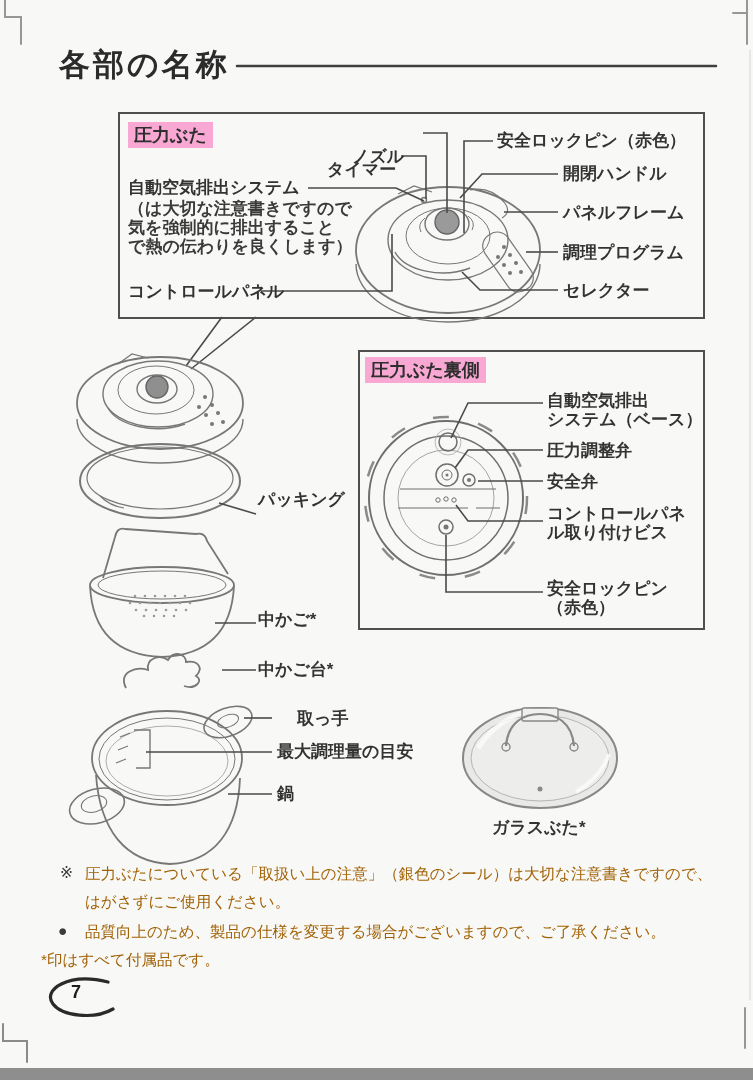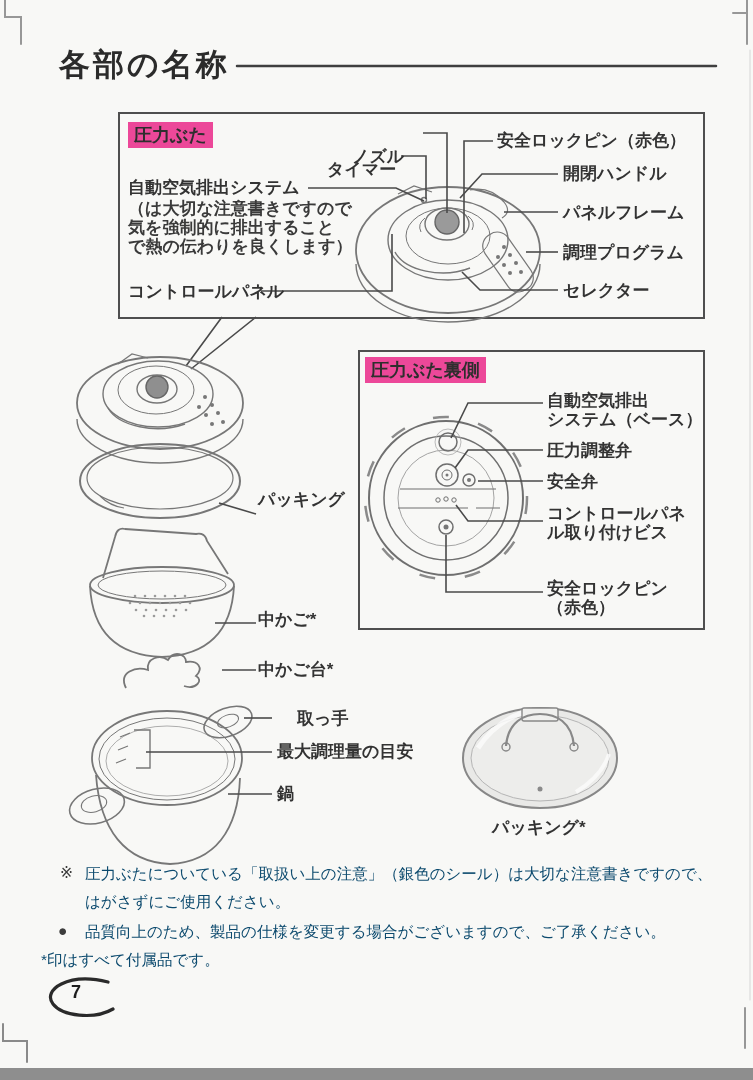--- a/index.html
+++ b/index.html
@@ -5,24 +5,24 @@
   html,body{margin:0;padding:0;}
   body{
     width:753px;height:1080px;position:relative;overflow:hidden;
     background:#f8f8f6;
     font-family:"Liberation Sans","DejaVu Sans",sans-serif;
     color:#303030;
     -webkit-font-smoothing:antialiased;
   }
   .abs{position:absolute;white-space:nowrap;}
   .title{font-size:31px;font-weight:bold;letter-spacing:3px;color:#2b2b2b;}
-  .boxhdr{font-size:18px;font-weight:bold;background:#ec4899;padding:1px 6px;color:#2e2e2e;}
+  .boxhdr{font-size:18px;font-weight:bold;background:#f9a8d4;padding:1px 6px;color:#2e2e2e;}
   .lbl{font-size:17px;font-weight:bold;color:#333;z-index:3;line-height:19px;}
   .para{font-size:17px;font-weight:bold;color:#3a3a3a;line-height:19.5px;}
-  .note{font-size:15.5px;color:#0c4a6e;}
+  .note{font-size:15.5px;color:#a16207;}
   .marker{font-size:15.5px;color:#3c3c3c;}
   .pagenum{font-size:18px;font-weight:bold;color:#1e1e1e;z-index:4;}
   .diagbox{position:absolute;border:2px solid #4f4f4f;background:transparent;z-index:1;}
   svg.linework{position:absolute;left:0;top:0;z-index:2;pointer-events:none;}
   .footerbar{position:absolute;left:0;top:1068px;width:753px;height:12px;background:#8e8e8e;}
 </style>
 </head>
 <body>
 
 <div class="abs title" style="left:59px;top:44px;">各部の名称</div>
@@ -228,21 +228,21 @@
 <div class="abs lbl" style="left:547px;top:523px;">ル取り付けビス</div>
 <div class="abs lbl" style="left:547px;top:579px;">安全ロックピン</div>
 <div class="abs lbl" style="left:547px;top:598px;">（赤色）</div>
 
 <div class="abs lbl" style="left:258px;top:490px;">パッキング</div>
 <div class="abs lbl" style="left:258px;top:610px;">中かご*</div>
 <div class="abs lbl" style="left:258px;top:660px;">中かご台*</div>
 <div class="abs lbl" style="left:277px;top:709px;margin-left:20px;">取っ手</div>
 <div class="abs lbl" style="left:277px;top:742px;">最大調理量の目安</div>
 <div class="abs lbl" style="left:277px;top:784px;">鍋</div>
-<div class="abs lbl" style="left:492px;top:818px;">パッキング*</div>
+<div class="abs lbl" style="left:492px;top:818px;">ガラスぶた*</div>
 
 <div class="abs marker" style="left:60px;top:864px;">※</div>
 <div class="abs note" style="left:85px;top:864px;">圧力ぶたについている「取扱い上の注意」（銀色のシール）は大切な注意書きですので、</div>
 <div class="abs note" style="left:85px;top:892px;">はがさずにご使用ください。</div>
 <div class="abs marker" style="left:58px;top:922px;">●</div>
 <div class="abs note" style="left:85px;top:922px;">品質向上のため、製品の仕様を変更する場合がございますので、ご了承ください。</div>
 <div class="abs note" style="left:41px;top:950px;">*印はすべて付属品です。</div>
 
 <div class="abs pagenum" style="left:71px;top:982px;">7</div>
 

